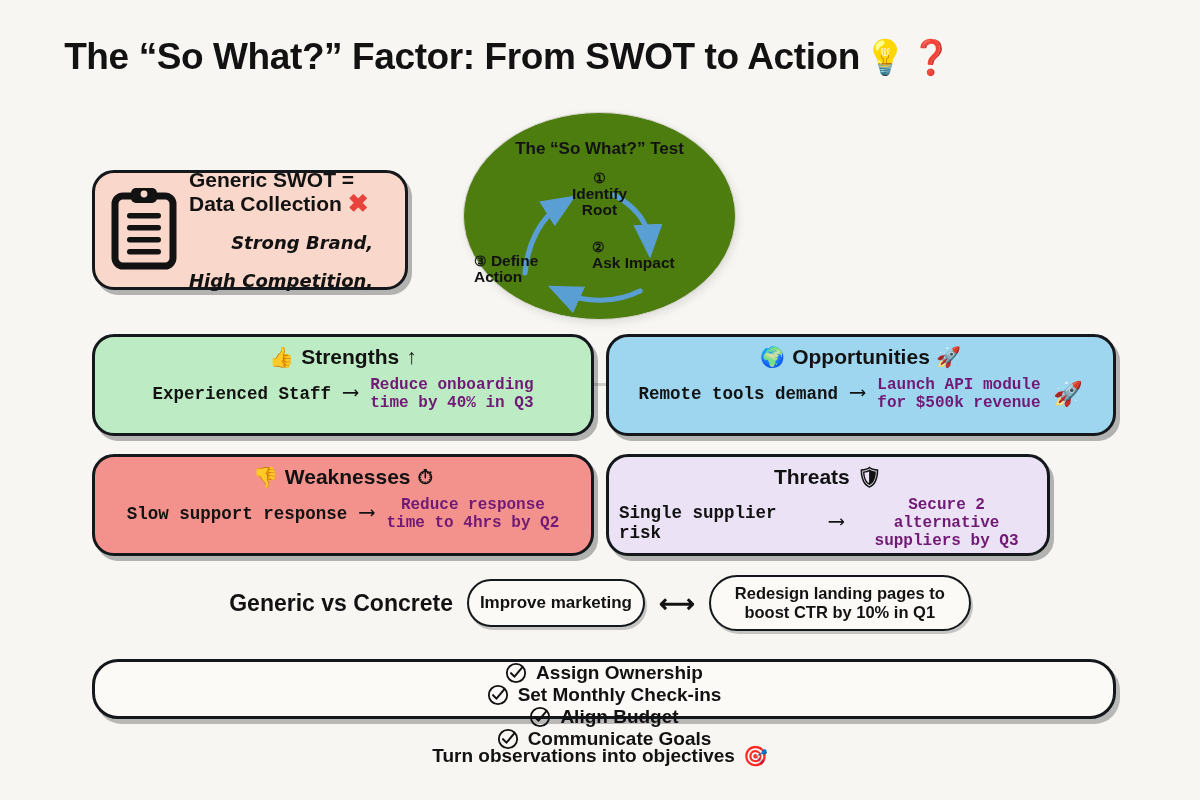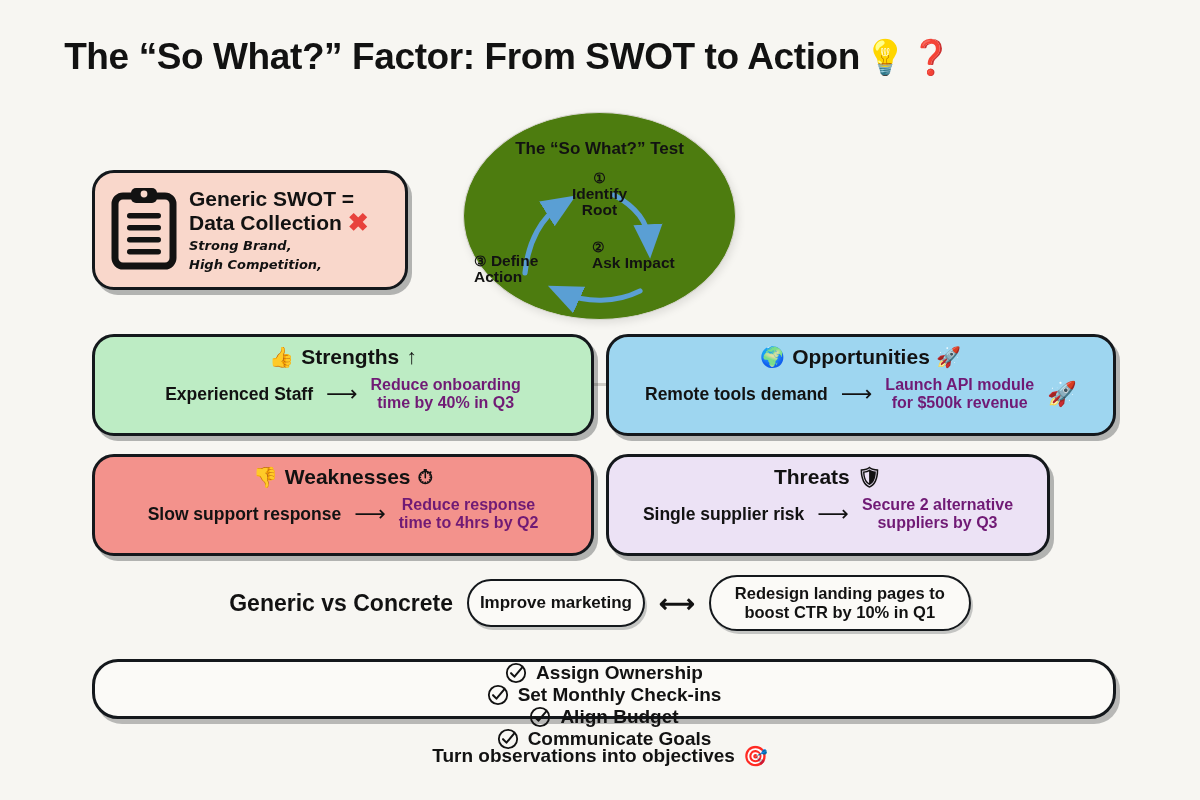--- a/index.html
+++ b/index.html
@@ -36,22 +36,22 @@
     display:flex; align-items:center; padding:0 14px 0 16px; gap:12px;
   }
   .clip-icon { flex:0 0 auto; }
   .clip-text { display:flex; flex-direction:column; justify-content:center; }
   .clip-h1 {
     font-size:21px; font-weight:bold; color:#121212; line-height:1.06;
     display:flex; align-items:center; flex-wrap:wrap;
   }
   .clip-h1 .xmark { color:#e8423c; font-size:25px; font-weight:bold; margin-left:6px; line-height:1; }
   .clip-sub {
-    font-size:13px; font-weight:bold; font-style:italic; color:#121212;
-    line-height:1.18; margin-top:3px; font-family:"DejaVu Sans", sans-serif;
+    font-size:18px; font-weight:bold; font-style:italic; color:#121212;
+    line-height:1.18; margin-top:16px; font-family:"DejaVu Sans", sans-serif;text-align:right;
   }
 
   
   #circle-test {
     position:absolute; left:463px; top:112px; width:273px; height:208px;
     border-radius:50%;
     background:#4d7c0f;
     border:1.5px solid #d8d6d0;
     box-shadow:2px 3px 8px rgba(0,0,0,0.10);
   }
@@ -72,21 +72,21 @@
     display:flex; flex-direction:column; align-items:center;
     padding-top:9px;
   }
   .swot-head {
     font-size:21px; font-weight:bold; color:#121212;
     display:flex; align-items:center; gap:7px; line-height:1;
   }
   .swot-head .emoji { font-size:20px; }
   .swot-body {
     margin-top:9px; width:100%;
-    display:flex; align-items:center; justify-content:center; gap:13px; padding:0 18px;
+    display:flex; align-items:center; justify-content:center; gap:13px; padding:0 10px;font-family:Liberation Mono, monospace;
   }
   .swot-from { font-size:17.5px; font-weight:bold; color:#121212; }
   .swot-arrow { font-size:22px; color:#121212; line-height:1; }
   .swot-to { font-size:16px; font-weight:bold; color:#701a75; text-align:center; line-height:1.14; }
   .swot-body .emoji { font-size:24px; }
 
   #strengths-card     { left:92px;  top:334px; width:502px; height:102px; background:#bdecc4; }
   #opportunities-card { left:606px; top:334px; width:510px; height:102px; background:#9ed6f0; }
   #weaknesses-card    { left:92px;  top:454px; width:502px; height:102px; background:#f3928c; }
   #threats-card       { left:606px; top:454px; width:444px; height:102px; background:#ece2f5; }

